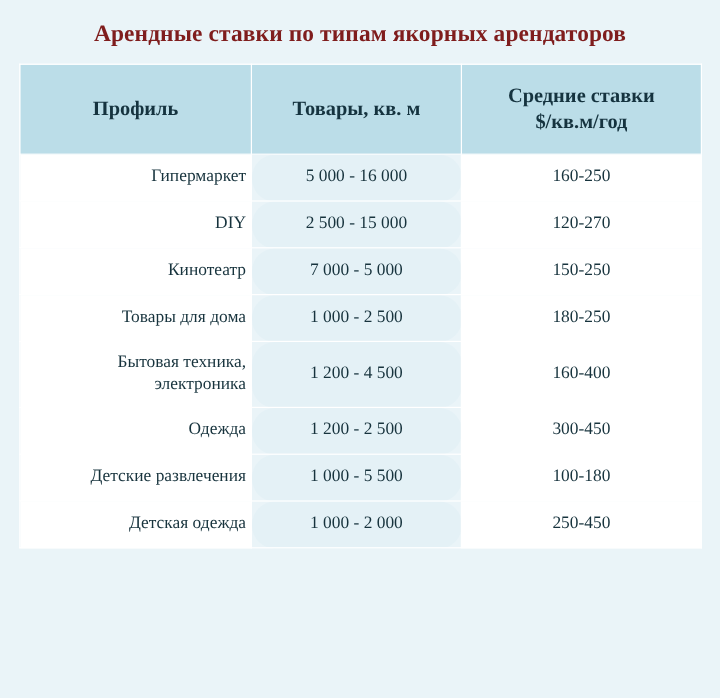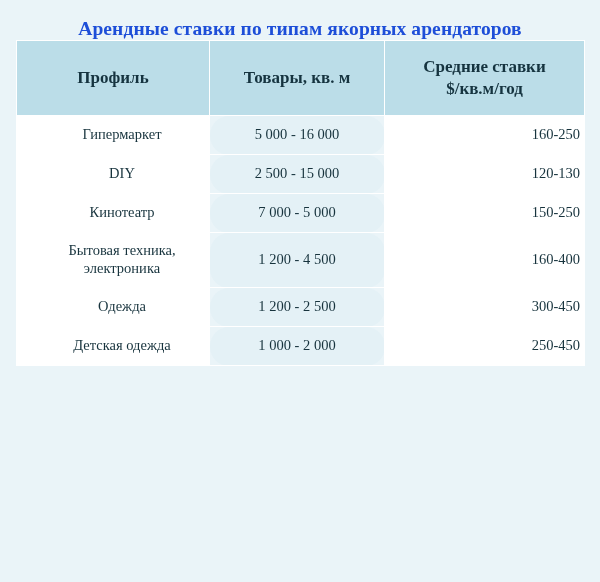--- a/index.html
+++ b/index.html
@@ -19,22 +19,23 @@
     height: 582px;
     box-sizing: border-box;
     position: relative;
     background: #eaf4f8;
   }
   .title {
     text-align: center;
     font-family: "Liberation Serif", serif;
     font-weight: bold;
     font-size: 19.5px;
-    color: #1d4ed8;
+    color: #7f1d1d;
     padding-top: 18px;
+    padding-bottom: 13px;
     letter-spacing: 0.1px;
   }
   .table-wrap {
     margin: 0 16px;
   }
   table {
     border-collapse: collapse;
     width: 568px;
     table-layout: fixed;
   }
@@ -57,31 +58,31 @@
     border: 1px solid #ffffff;
     background: #ffffff;
     font-size: 14.5px;
     color: #17333d;
     padding: 8px 4px;
     height: 22px;
     vertical-align: middle;
     line-height: 1.22;
   }
   tbody tr td.label {
-    text-align: center;
+    text-align: right;
     padding-left: 22px;
     background: #ffffff;
   }
   tbody tr td.num {
     text-align: center;
     background: #e4f1f6;
     border-radius: 19px;
   }
   tbody tr td.rate {
-    text-align: right;
+    text-align: center;
     background: #ffffff;
   }
   tbody tr.tall td { height: 38px; }
 </style>
 </head>
 <body>
 
 <div class="page">
 
   <div class="title">Арендные ставки по типам якорных арендаторов</div>
@@ -105,36 +106,46 @@
       </thead>
       <tbody>
         <tr>
           <td class="label">Гипермаркет</td>
           <td class="num">5 000 - 16 000</td>
           <td class="rate">160-250</td>
         </tr>
         <tr>
           <td class="label">DIY</td>
           <td class="num">2 500 - 15 000</td>
-          <td class="rate">120-130</td>
+          <td class="rate">120-270</td>
         </tr>
         <tr>
           <td class="label">Кинотеатр</td>
           <td class="num">7 000 - 5 000</td>
           <td class="rate">150-250</td>
+        </tr>
+        <tr>
+          <td class="label">Товары для дома</td>
+          <td class="num">1 000 - 2 500</td>
+          <td class="rate">180-250</td>
         </tr>
         <tr class="tall">
           <td class="label">Бытовая техника, электроника</td>
           <td class="num">1 200 - 4 500</td>
           <td class="rate">160-400</td>
         </tr>
         <tr>
           <td class="label">Одежда</td>
           <td class="num">1 200 - 2 500</td>
           <td class="rate">300-450</td>
+        </tr>
+        <tr>
+          <td class="label">Детские развлечения</td>
+          <td class="num">1 000 - 5 500</td>
+          <td class="rate">100-180</td>
         </tr>
         <tr>
           <td class="label">Детская одежда</td>
           <td class="num">1 000 - 2 000</td>
           <td class="rate">250-450</td>
         </tr>
       </tbody>
     </table>
   </div>
 

